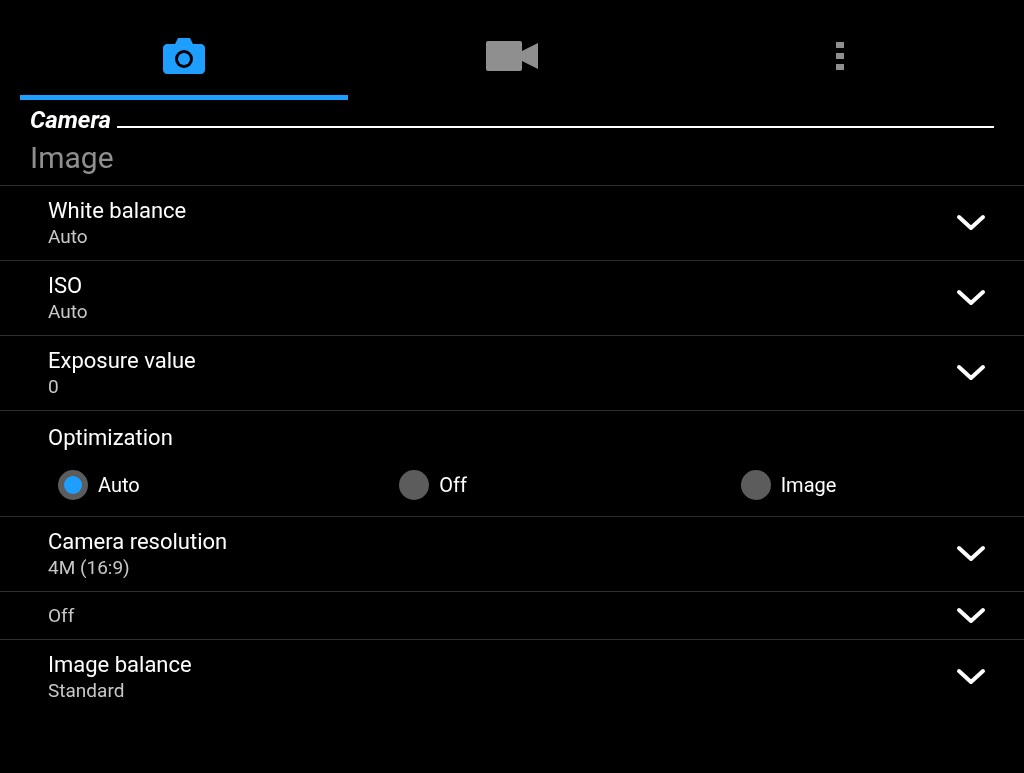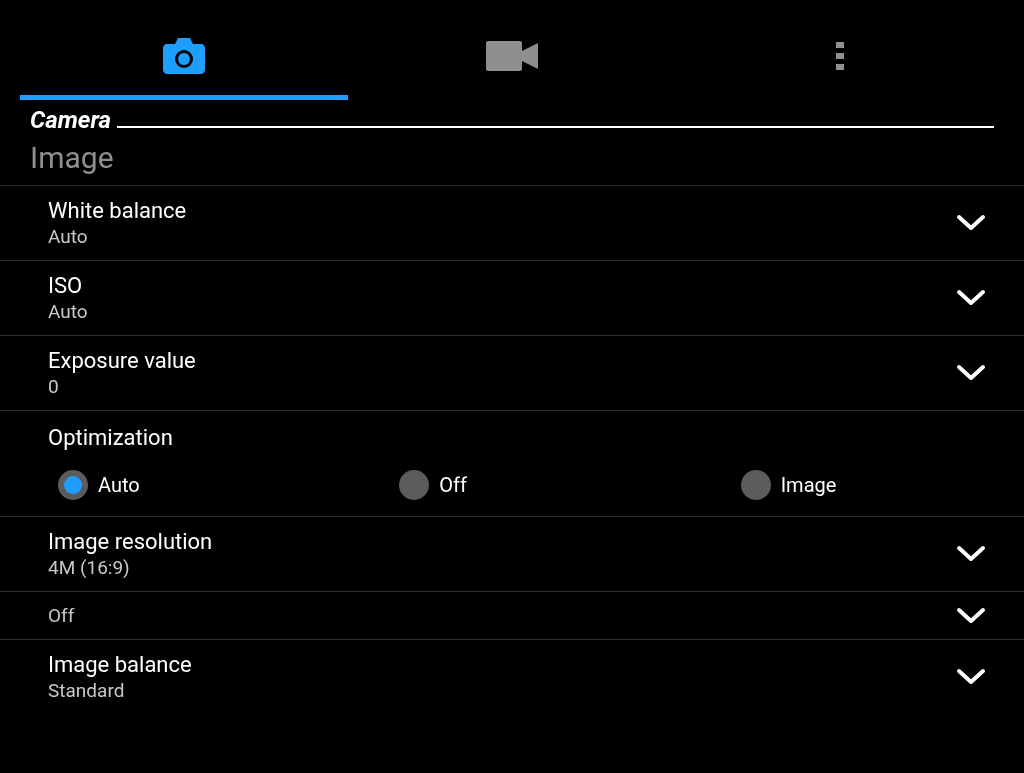--- a/index.html
+++ b/index.html
@@ -205,21 +205,21 @@
     <div class="radio-option">
       <span class="radio-outer">
           <span class="radio-inner"></span>
         </span>
       <span class="radio-label">Image</span>
     </div>
   </div>
 
   <div class="row" style="border-top:none">
     <div class="row-body">
-      <div class="row-title">Image resolution</div>
+      <div class="row-title">Camera resolution</div>
       <div class="row-value">4M (16:9)</div>
     </div>
     <span class="chev">
       <svg width="30" height="18" viewBox="0 0 30 18">
           <path d="M3 3 L15 14 L27 3" stroke="#fff" stroke-width="4" fill="none" stroke-linecap="round" stroke-linejoin="round"></path>
         </svg>
     </span>
   </div>
 
   <div class="row">

